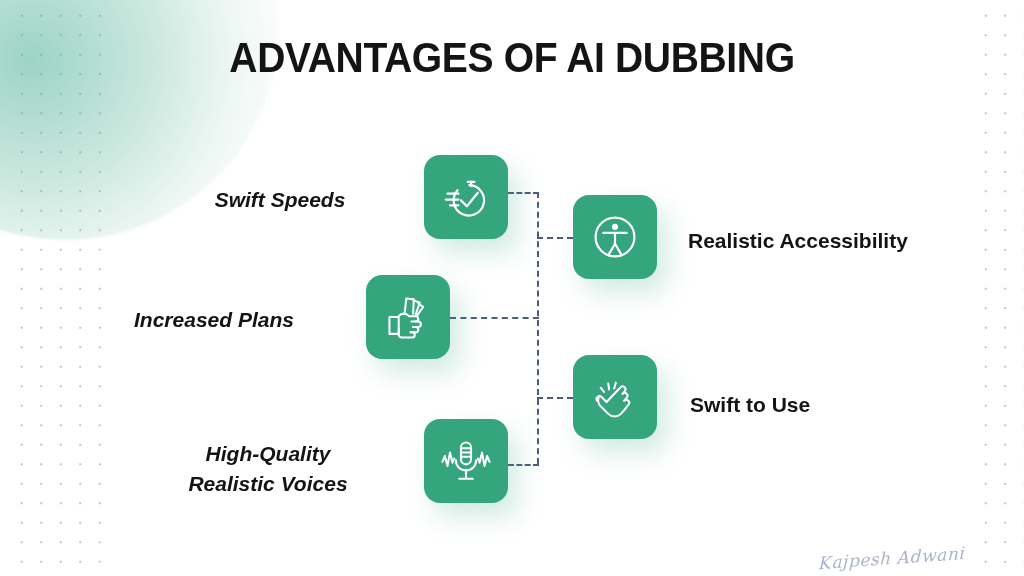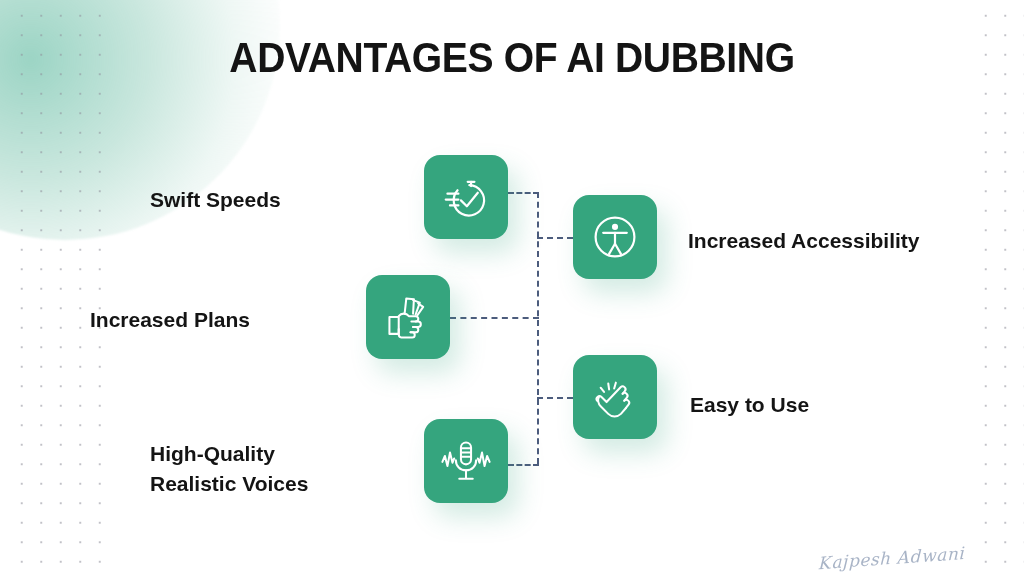--- a/index.html
+++ b/index.html
@@ -96,21 +96,21 @@
 
   
   .label {
     position: absolute;
     font-size: 21px;
     font-weight: 700;
     color: #141414;
     line-height: 1.42;
     white-space: pre-line;
   }
-  .label.right-aligned { text-align: left; }
+  .label.right-aligned { text-align: center; font-style: italic; }
   .label.left-aligned  { text-align: left; }
 
   
   .watermark {
     position: absolute;
     right: 58px;
     bottom: 8px;
     font-family: "DejaVu Serif", serif;
     font-style: italic;
     font-size: 17px;
@@ -160,21 +160,21 @@
   <div class="tile" style="left:573px; top:195px;">
     <svg viewBox="0 0 64 64" fill="none" stroke="#ffffff" stroke-width="2.6" stroke-linecap="round" stroke-linejoin="round">
       <circle cx="32" cy="32" r="23"></circle>
       <circle cx="32" cy="20" r="3.6" fill="#ffffff" stroke="none"></circle>
       <path d="M18 27 h28"></path>
       <path d="M32 27 v13"></path>
       <path d="M32 40 l-7 12"></path>
       <path d="M32 40 l7 12"></path>
     </svg>
   </div>
-  <div class="label left-aligned" style="left:688px; top:226px; width:320px;">Increased Accessibility</div>
+  <div class="label left-aligned" style="left:688px; top:226px; width:320px;">Realistic Accessibility</div>
 
   <div class="label right-aligned" style="left:90px; top:305px; width:248px;">Increased Plans</div>
   <div class="tile" style="left:366px; top:275px;">
     <svg viewBox="0 0 64 64" fill="none" stroke="#ffffff" stroke-width="2.4" stroke-linecap="round" stroke-linejoin="round">
       <path d="M28 28 L30 10 l9 1 -1 17"></path>
       <path d="M38 12 l8 3 -5 14"></path>
       <path d="M44 16 l6 4 -7 10"></path>
       <path d="M10 32 h11 v20 h-11 z"></path>
       <path d="M21 31 c3 -4 9 -4 12 0 h8 a3.2 3.2 0 0 1 0 6.4 h-5"></path>
       <path d="M41 37.4 h3 a3.2 3.2 0 0 1 0 6.4 h-6"></path>
@@ -187,21 +187,21 @@
     <svg viewBox="0 0 64 64" fill="none" stroke="#ffffff" stroke-width="2.4" stroke-linecap="round" stroke-linejoin="round">
       <path d="M24 16 l1 7"></path>
       <path d="M15 21 l4 5"></path>
       <path d="M33 15 l-2 7"></path>
       <path d="M13 32 c-2 3 -1 8 2 11 l9 9 c4 4 11 4 15 0 l6 -7"></path>
       <path d="M45 45 l3 -4 a3.4 3.4 0 0 0 -5 -4.6"></path>
       <path d="M43 36.4 l3 -3.6 a3.4 3.4 0 0 0 -5 -4.6"></path>
       <path d="M41 28.2 l2.6 -3.2 a3.4 3.4 0 0 0 -5 -4.6 L22 38 l-6 -6 a3.4 3.4 0 0 0 -5 4.6"></path>
     </svg>
   </div>
-  <div class="label left-aligned" style="left:690px; top:390px; width:260px;">Easy to Use</div>
+  <div class="label left-aligned" style="left:690px; top:390px; width:260px;">Swift to Use</div>
 
   <div class="label right-aligned" style="left:150px; top:439px; width:236px;">High-Quality
 Realistic Voices</div>
   <div class="tile" style="left:424px; top:419px;">
     <svg viewBox="0 0 64 64" fill="none" stroke="#ffffff" stroke-width="2.4" stroke-linecap="round" stroke-linejoin="round">
       <rect x="26" y="10" width="12" height="26" rx="6"></rect>
       <path d="M27 17 h10"></path>
       <path d="M27 22 h10"></path>
       <path d="M27 27 h10"></path>
       <path d="M20 31 c0 7 5 12 12 12 s12 -5 12 -12"></path>

